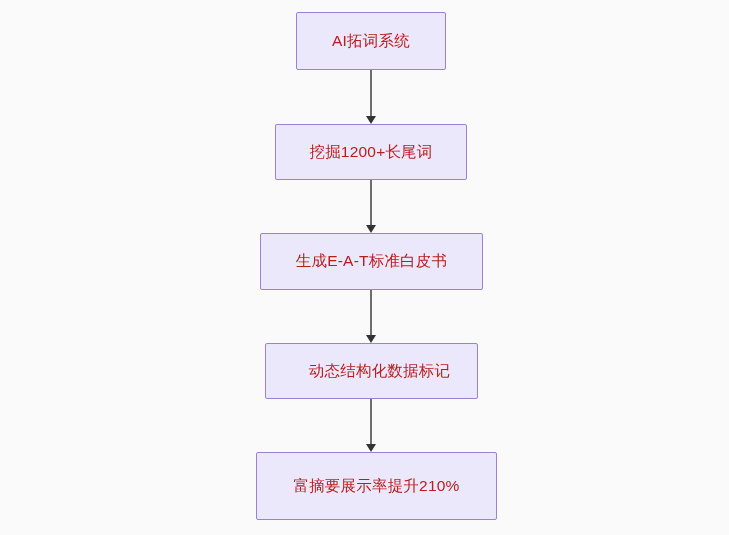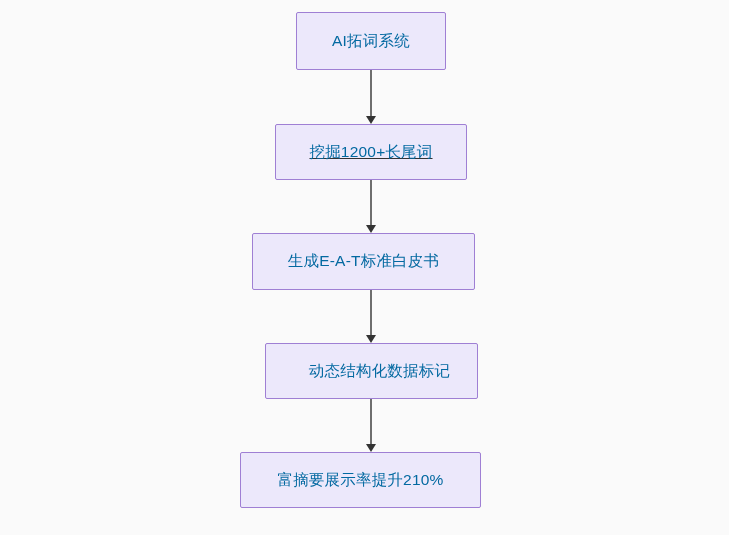--- a/index.html
+++ b/index.html
@@ -34,29 +34,29 @@
     font-size: 15.5px;
     line-height: 1.2;
     letter-spacing: 0.2px;
     white-space: nowrap;
     user-select: none;
   }
 
   .node-label {
     display: block;
     text-align: right;
-    color: #0369a1;
+    color: #b91c1c;
   }
 
   
   #node-1 { left: 296px; top: 12px;  width: 150px; height: 58px; }
-  #node-2 { left: 275px; top: 124px; width: 192px; height: 56px; text-decoration: underline; }
-  #node-3 { left: 252px; top: 233px; width: 223px; height: 57px; }
+  #node-2 { left: 275px; top: 124px; width: 192px; height: 56px; }
+  #node-3 { left: 260px; top: 233px; width: 223px; height: 57px; }
   #node-4 { left: 265px; top: 343px; width: 213px; height: 56px; padding-left: 16px; }
-  #node-5 { left: 240px; top: 452px; width: 241px; height: 56px; }
+  #node-5 { left: 256px; top: 452px; width: 241px; height: 68px; }
 
   .edge {
     position: absolute;
     pointer-events: none;
   }
   .edge-line {
     position: absolute;
     left: 0;
     top: 0;
     width: 2px;

